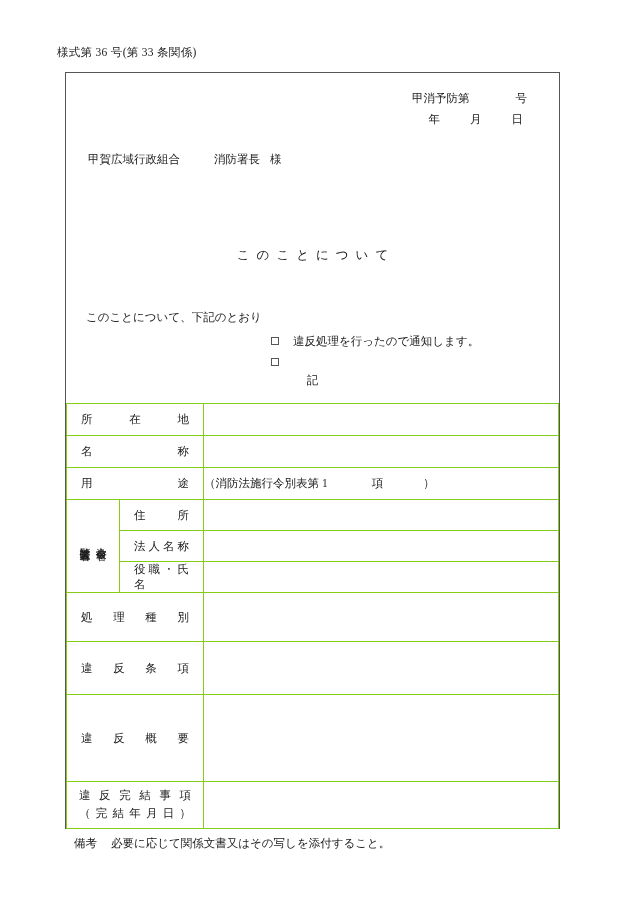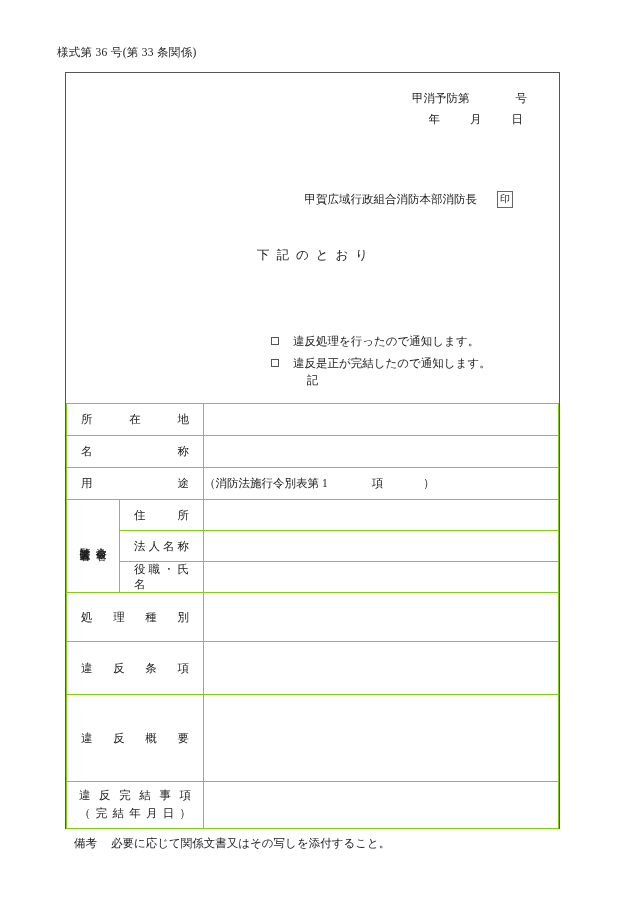--- a/index.html
+++ b/index.html
@@ -243,34 +243,35 @@
       <div class="upper">
 
         <div class="doc-no">
           <span>甲消予防第</span><span class="sp-wide"></span><span>号</span>
         </div>
 
         <div class="doc-date">
           <span>年</span><span class="sp"></span><span>月</span><span class="sp"></span><span>日</span>
         </div>
 
-
-        <div class="sender">
-          <span>甲賀広域行政組合消防本部消防長</span><span class="seal-box">印</span>
-        </div>
-
-        <div class="doc-title">下記のとおり</div>
-
+        <div class="addressee">
+          <span>甲賀広域行政組合</span><span class="gap"></span><span>消防署長</span><span class="gap2"></span><span>様</span>
+        </div>
+
+
+        <div class="doc-title">このことについて</div>
+
+        <div class="statement-lead">このことについて、下記のとおり</div>
 
         <div class="checkline l1">
           <span class="chk"></span><span>違反処理を行ったので通知します。</span>
         </div>
 
         <div class="checkline l2">
-          <span class="chk"></span><span>違反是正が完結したので通知します。</span>
+          <span class="chk"></span>
         </div>
 
         <div class="ki-mark">記</div>
       </div>
 
       <table class="main">
         <colgroup>
           <col style="width:53px">
           <col style="width:84px">
           <col>

